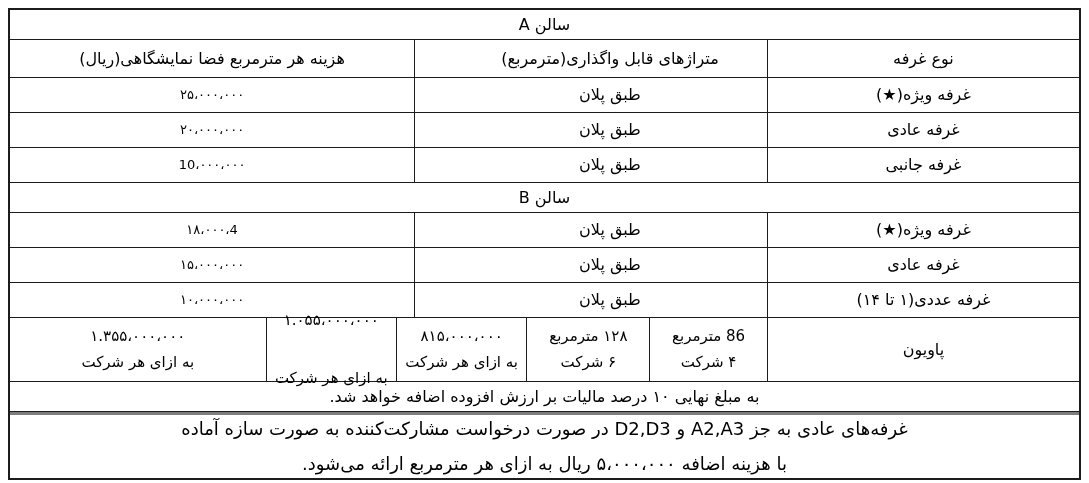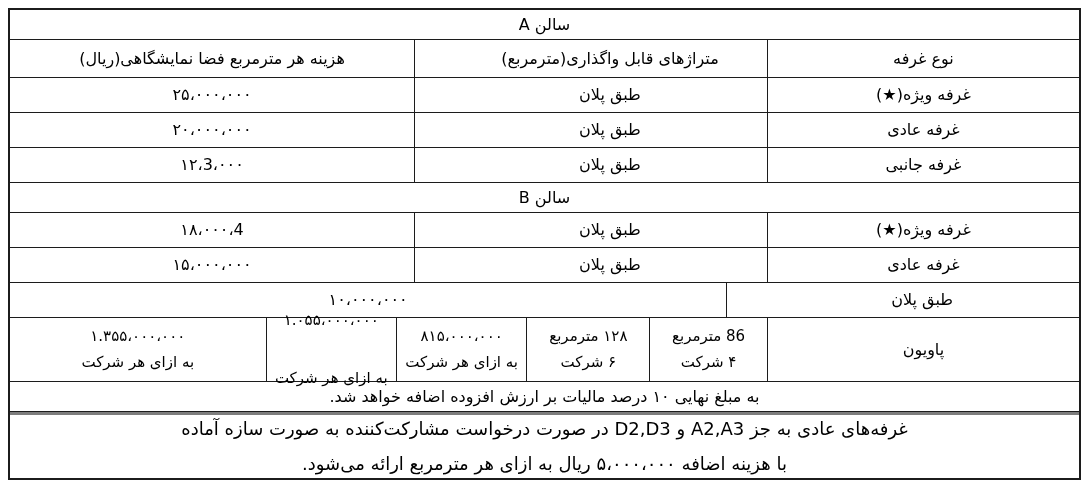--- a/index.html
+++ b/index.html
@@ -59,21 +59,21 @@
   .c-cost { flex: 1; }
 
   .p-label { width: 29.2%; }
   .p-64    { width: 11.0%; }
   .p-128   { width: 11.5%; }
   .p-224   { width: 12.2%; }
   .p-815   { width: 12.2%; }
   .p-1055  { width: 12.2%; gap: 32px; }
   .p-1355  { flex: 1; }
 
-  .num { font-size: 16px; }
+  .num { font-size: 13px; }
   .two-line div { line-height: 1.7; font-size: 15px; }
   .r-notes .note-line { line-height: 1.9; font-size: 18px; }
   .star { letter-spacing: 0; }
 </style>
 </head>
 <body>
 
 <div class="page">
   <div class="tbl">
 
@@ -93,38 +93,39 @@
       <div class="cell c-cost num">۲۵،۰۰۰،۰۰۰</div>
     </div>
     <div class="row r-data">
       <div class="cell c-type">غرفه عادی</div>
       <div class="cell c-area">طبق پلان</div>
       <div class="cell c-cost num">۲۰،۰۰۰،۰۰۰</div>
     </div>
     <div class="row r-data">
       <div class="cell c-type">غرفه جانبی</div>
       <div class="cell c-area">طبق پلان</div>
-      <div class="cell c-cost num">۱۲،3،۰۰۰</div>
+      <div class="cell c-cost num">10،۰۰۰،۰۰۰</div>
     </div>
 
     <div class="row r-title">
       <div class="cell wfull">سالن B</div>
     </div>
 
     <div class="row r-data">
       <div class="cell c-type star">غرفه ویژه(★)</div>
       <div class="cell c-area">طبق پلان</div>
       <div class="cell c-cost num">۱۸،۰۰۰،4</div>
     </div>
     <div class="row r-data">
       <div class="cell c-type">غرفه عادی</div>
       <div class="cell c-area">طبق پلان</div>
       <div class="cell c-cost num">۱۵،۰۰۰،۰۰۰</div>
     </div>
     <div class="row r-data">
+      <div class="cell c-type">غرفه عددی(۱ تا ۱۴)</div>
       <div class="cell c-area">طبق پلان</div>
       <div class="cell c-cost num">۱۰،۰۰۰،۰۰۰</div>
     </div>
 
     <div class="row r-pav">
       <div class="cell p-label">پاویون</div>
       <div class="cell p-64 two-line">
         <div>86 مترمربع</div>
         <div>۴ شرکت</div>
       </div>

